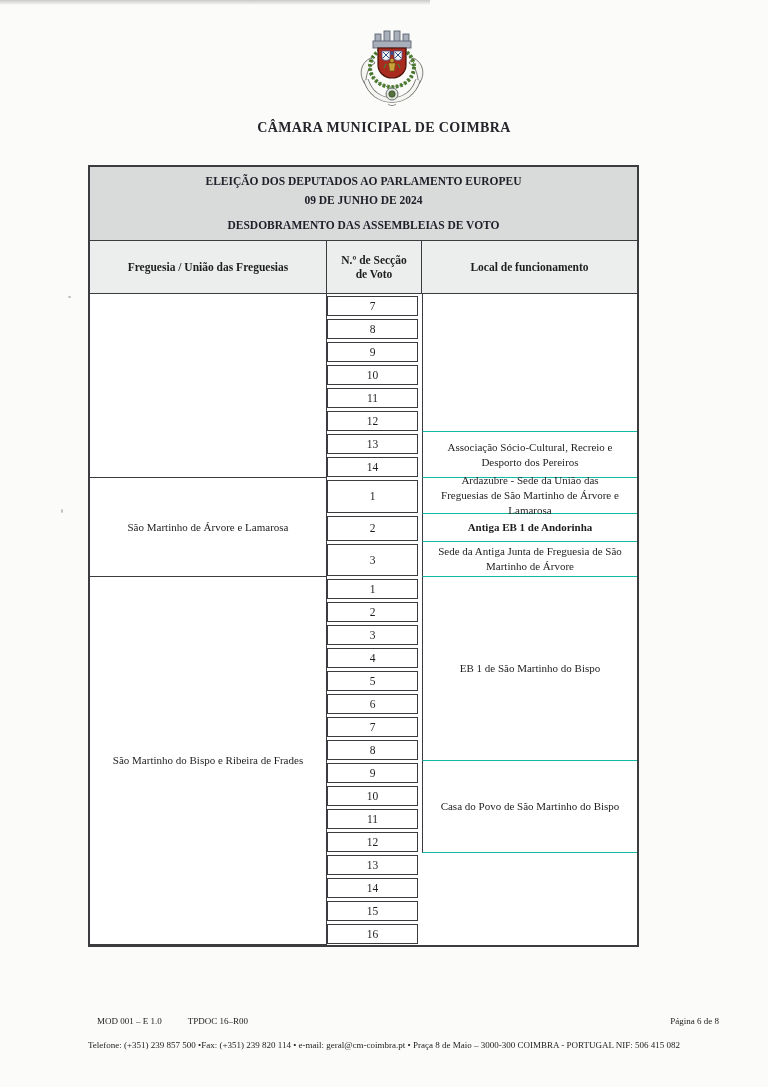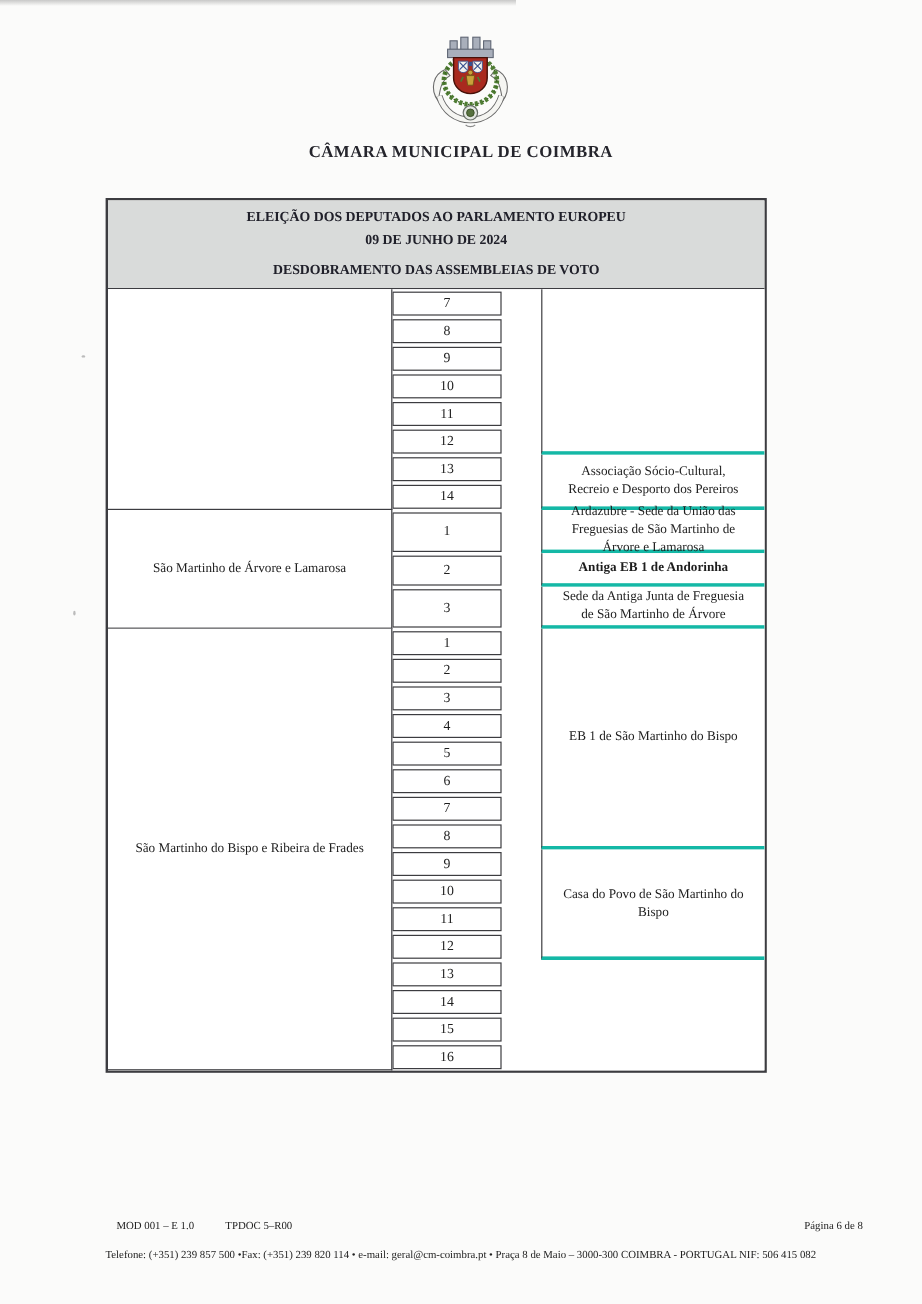--- a/index.html
+++ b/index.html
@@ -28,21 +28,21 @@
   .colhead{display:grid;grid-template-columns:237px 95px 1fr;height:52px;
     background:#eceeee;border-bottom:1px solid #3c3c40;}
   .hcell{display:flex;align-items:center;justify-content:center;text-align:center;
     font-weight:bold;font-size:11.5px;line-height:1.25;padding:0 14px;
     border-right:1px solid #3c3c40;box-sizing:border-box;}
   .hcell:last-child{border-right:none;}
   #tbody{display:grid;grid-template-columns:237px 95px 1fr;background:#fff;}
   .cell{display:flex;align-items:center;justify-content:center;text-align:center;
     font-size:11px;line-height:1.35;padding:1px 10px;box-sizing:border-box;background:#fff;}
   .freg{border-right:1px solid #3c3c40;border-bottom:1px solid #3c3c40;}
-  .loc{border-left:1px solid #3c3c40;border-bottom:3px solid #14b8a6;padding:1px 14px;margin-left:29px;}
+  .loc{border-left:1px solid #3c3c40;border-bottom:1px solid #14b8a6;padding:1px 14px;}
   .numwrap{box-sizing:border-box;}
   .numbox{height:calc(100% - 3px);margin:1.5px 4px 1.5px 0;border:1px solid #3c3c40;
     display:flex;align-items:center;justify-content:center;font-size:11.5px;
     box-sizing:border-box;background:#fff;}
   
   .footer-contact{position:absolute;top:1040px;left:0;width:100%;text-align:center;
     font-size:9px;color:#222;}
   .footer-row{position:absolute;top:1016px;left:97px;right:49px;display:flex;
     justify-content:space-between;font-size:9px;color:#222;}
   .footer-codes span{margin-right:26px;font-family:Liberation Serif, serif;}
@@ -97,20 +97,25 @@
 </div>
 
 <div class="org-title">CÂMARA MUNICIPAL DE COIMBRA</div>
 
 <div class="doc">
   <div class="banner">
     <div class="l1">ELEIÇÃO DOS DEPUTADOS AO PARLAMENTO EUROPEU</div>
     <div class="l2">09 DE JUNHO DE 2024</div>
     <div class="l3">DESDOBRAMENTO DAS ASSEMBLEIAS DE VOTO</div>
   </div>
+  <div class="colhead">
+    <div class="hcell">Freguesia / União das Freguesias</div>
+    <div class="hcell" style="padding:0 8px;">N.º de Secção de Voto</div>
+    <div class="hcell">Local de funcionamento</div>
+  </div>
   <div id="tbody" style="grid-template-rows: 23px 23px 23px 23px 23px 23px 23px 23px 36px 28px 35px 23px 23px 23px 23px 23px 23px 23px 23px 23px 23px 23px 23px 23px 23px 23px 23px;">
       <div class="cell freg" style="grid-area: 1 / 1 / 9;"></div>
       <div class="numwrap" style="grid-area: 1 / 2;">
         <div class="numbox">7</div>
       </div>
       <div class="numwrap" style="grid-area: 2 / 2;">
         <div class="numbox">8</div>
       </div>
       <div class="numwrap" style="grid-area: 3 / 2;">
         <div class="numbox">9</div>
@@ -195,16 +200,16 @@
       </div>
       <div class="numwrap" style="grid-area: 27 / 2;">
         <div class="numbox">16</div>
       </div>
     </div>
 </div>
 
 <div class="footer-contact">Telefone: (+351) 239 857 500 •Fax: (+351) 239 820 114 • e-mail: geral@cm-coimbra.pt • Praça 8 de Maio – 3000-300 COIMBRA - PORTUGAL NIF: 506 415 082</div>
 <div class="footer-row">
   <div class="footer-codes">
-    <span>MOD 001 – E 1.0</span><span>TPDOC 5–R00</span>
+    <span>MOD 001 – E 1.0</span><span>TPDOC 16–R00</span>
   </div>
   <div>Página 6 de 8</div>
 </div>
 
 </body></html>

